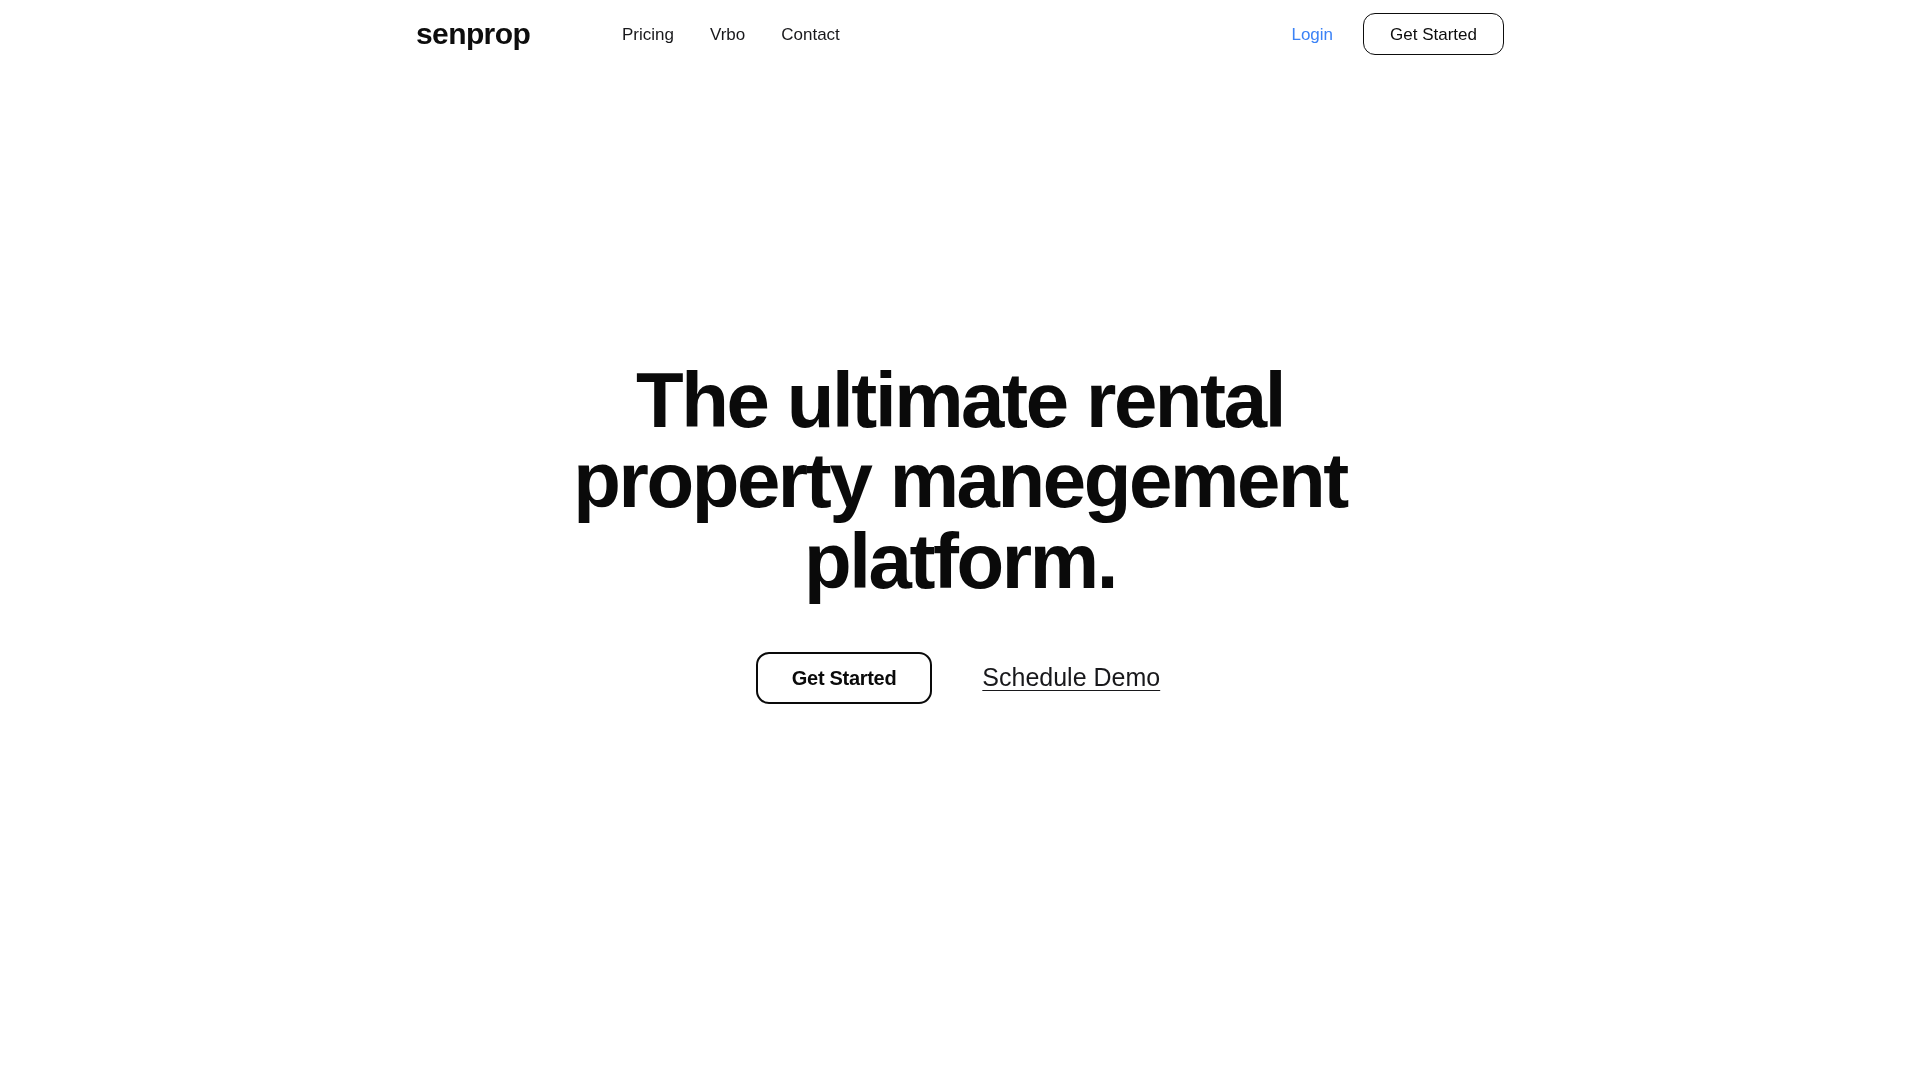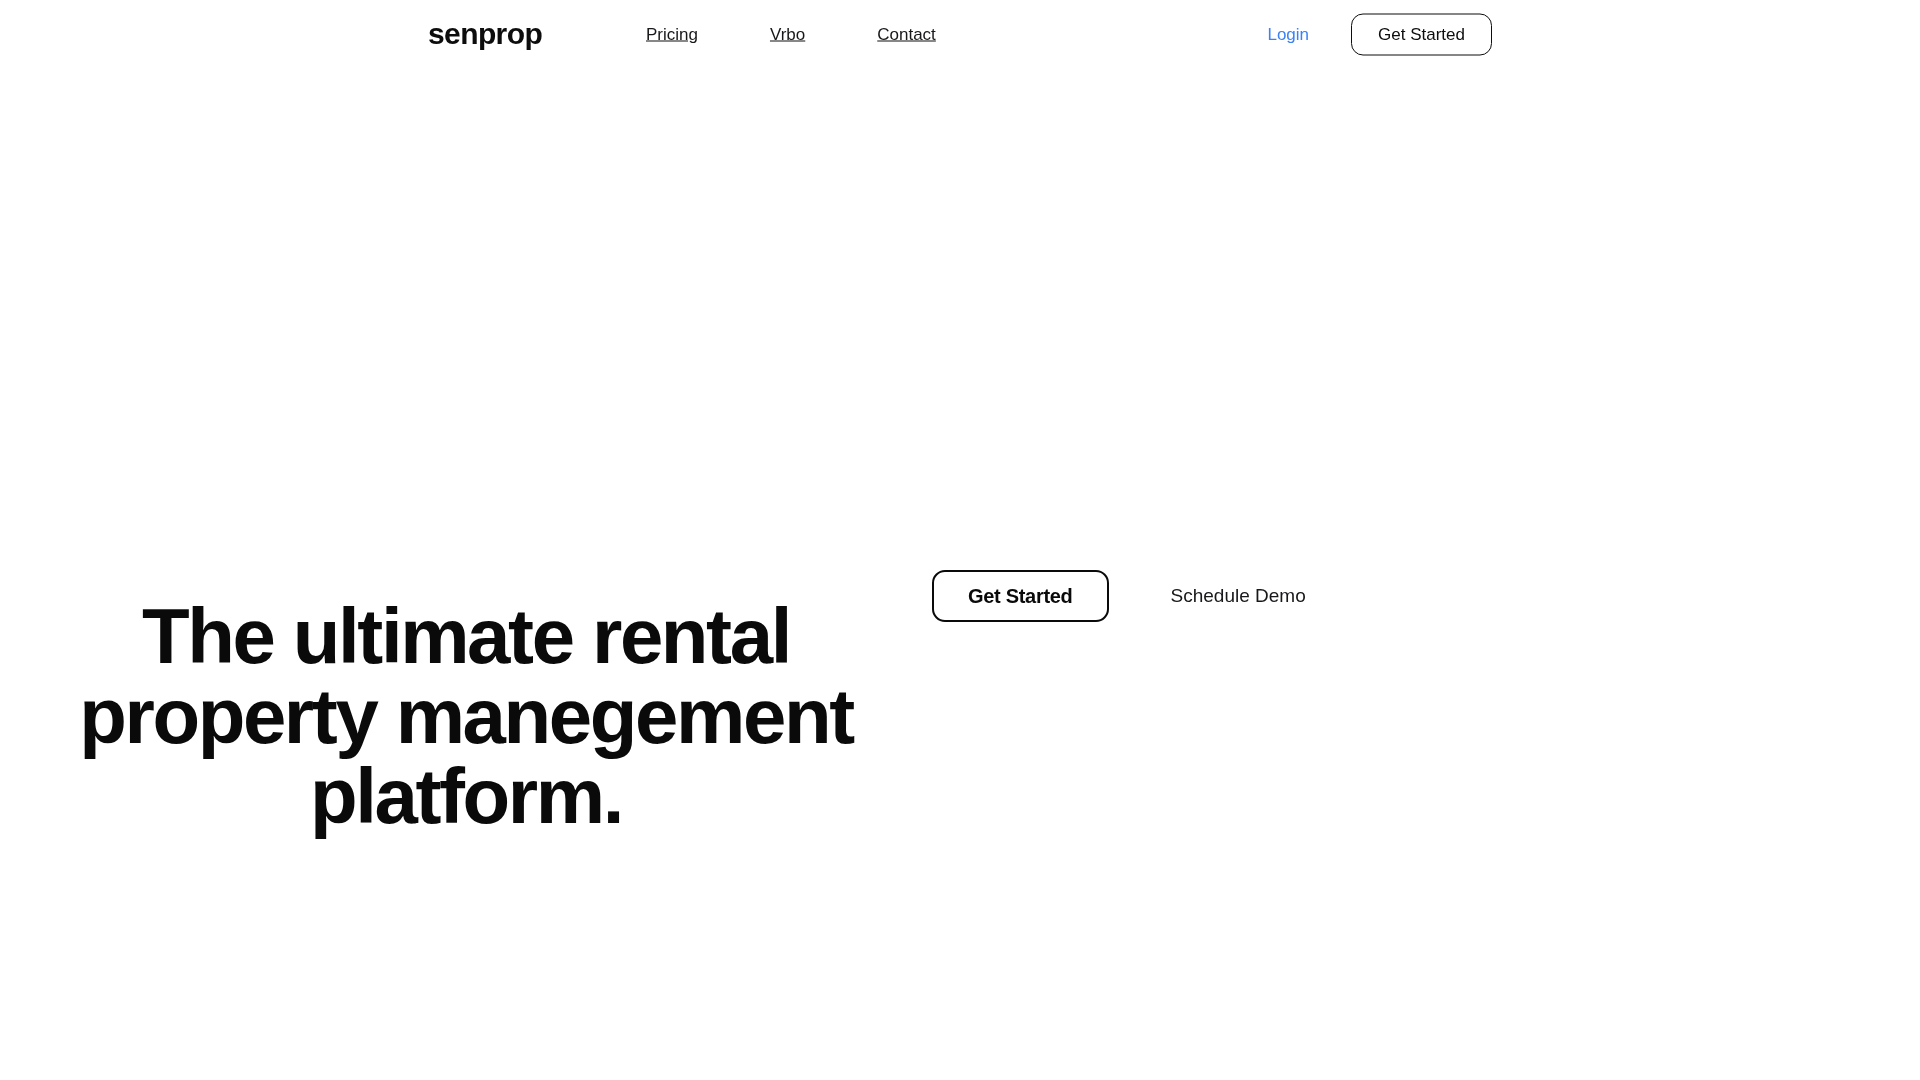--- a/index.html
+++ b/index.html
@@ -1,16 +1,16 @@
 <!DOCTYPE html>
 <html><head>
 <meta charset="utf-8">
 <title>senprop</title>
 <style>
-  * { box-sizing: border-box; margin: 0; padding: 16px; }
+  * { box-sizing: border-box; margin: 0; padding: 4px; }
 
   html, body {
     width: 1920px;
     height: 1080px;
     background: #ffffff;
     overflow: hidden;
   }
 
   body {
     font-family: "Liberation Sans", sans-serif;
@@ -44,22 +44,21 @@
     user-select: none;
   }
 
   .primary-nav {
     position: absolute;
     left: 614px;
     top: 50%;
     transform: translateY(-50%);
     display: flex;
     align-items: center;
-    gap: 40px;
-    text-decoration: underline;
+    gap: 28px;
   }
 
   .nav-link {
     font-size: 17px;
     font-weight: 400;
     color: #18181b;
     text-decoration: none;
     line-height: 1;
     cursor: pointer;
     white-space: nowrap;
@@ -104,21 +103,21 @@
   }
 
   
   .hero {
     position: absolute;
     top: 68px;
     left: 0;
     width: 1920px;
     height: 1012px;
     display: flex;
-    flex-direction: row;
+    flex-direction: column;
     align-items: center;
   }
 
   .hero-title {
     width: 900px;
     margin-top: 284px;
     text-align: center;
     font-size: 78px;
     font-weight: 700;
     line-height: 1.03;
@@ -157,23 +156,24 @@
     font-family: "Liberation Sans", sans-serif;
     font-size: 20px;
     font-weight: 700;
     letter-spacing: -0.3px;
     line-height: 1;
     cursor: pointer;
     white-space: nowrap;
   }
 
   .link-schedule-demo {
-    font-size: 19px;
+    font-size: 25px;
     font-weight: 400;
     color: #18181b;
+    text-decoration: underline;
     text-underline-offset: 4px;
     text-decoration-thickness: 1.2px;
     line-height: 1;
     cursor: pointer;
     white-space: nowrap;
   }
 </style>
 </head>
 <body>
 

